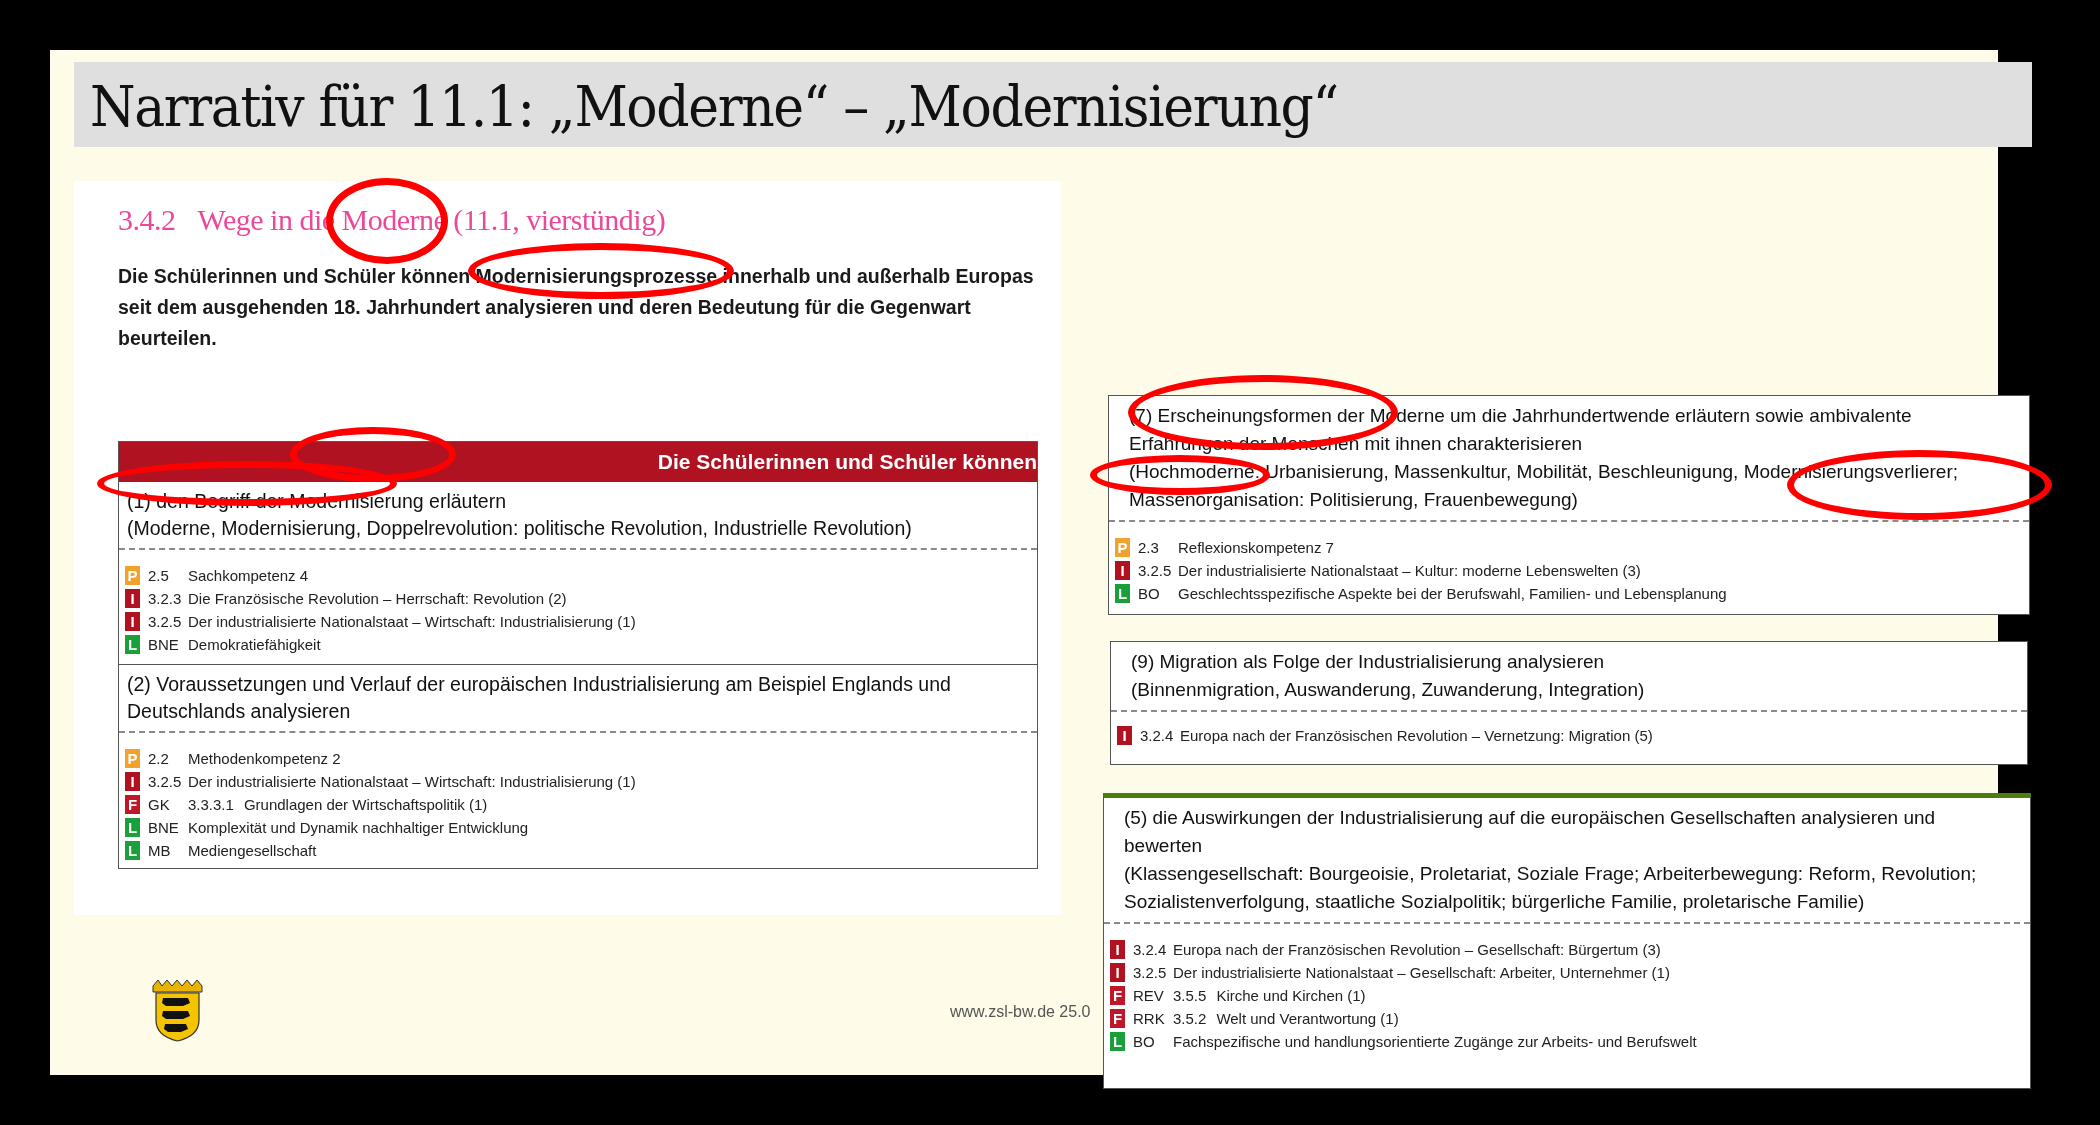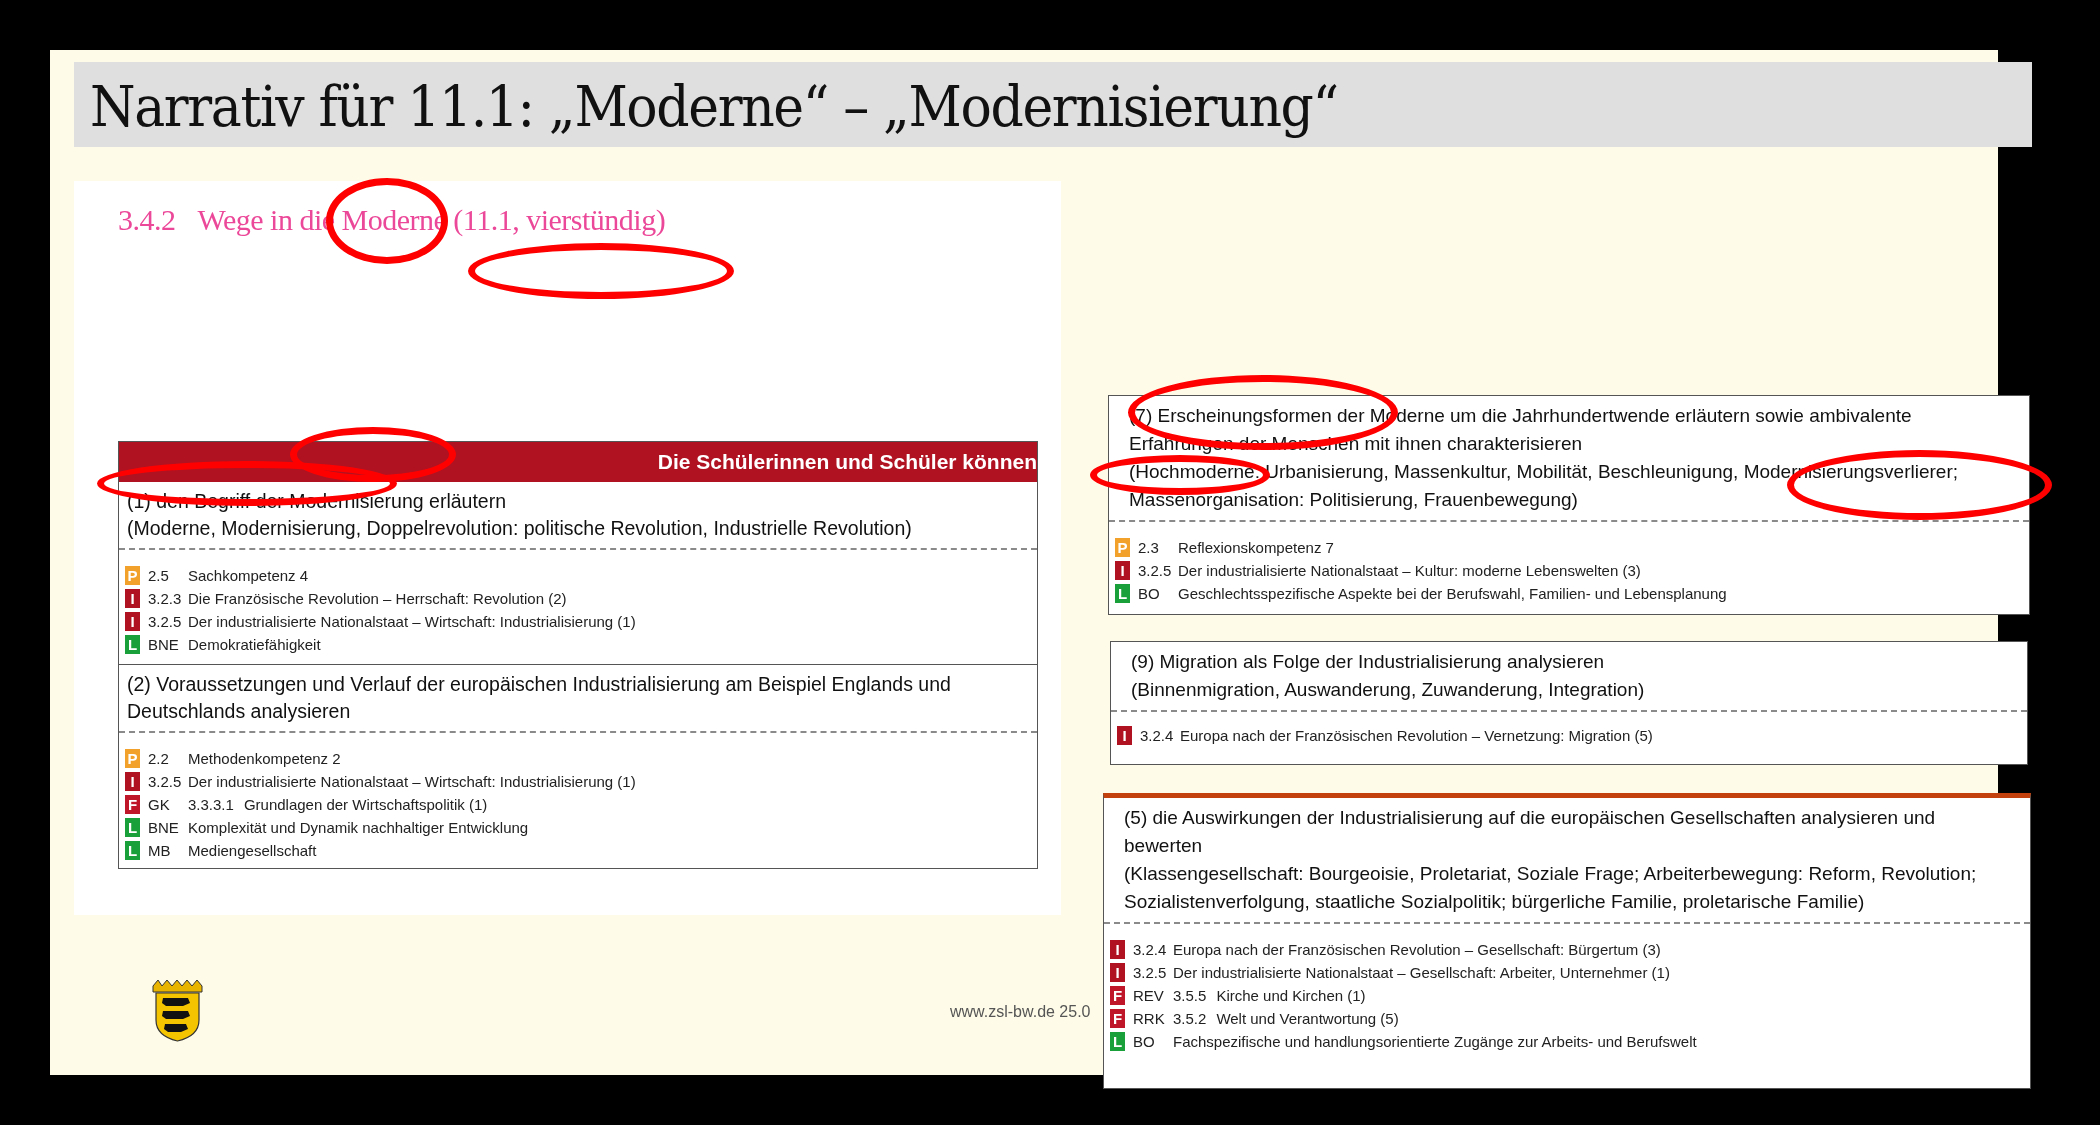--- a/index.html
+++ b/index.html
@@ -25,39 +25,40 @@
   .badge { display:inline-block; width:15px; height:19px; color:#fff; font-weight:bold; font-size:15px; line-height:19px; text-align:center; margin-right:8px; }
   .b-P { background:#f2a12a; }
   .b-I { background:#b01221; }
   .b-F { background:#c0162a; }
   .b-L { background:#1aa03a; }
   .ref .code { display:inline-block; min-width:40px; }
   .ref .sub { margin-right:10px; }
 
   .rbox { position:absolute; background:#fff; border:1.5px solid #555; }
   .rbox .comp { font-size:19px; line-height:28px; padding:6px 20px; }
-  .red-top { border-top:5px solid #c2410c; }
+  .red-top { border-top:5px solid #4d7c0f; }
 
   .oval { position:absolute; border:7px solid #ff0000; border-radius:50%; box-sizing:border-box; pointer-events:none; }
 
   .crest { position:absolute; left:100px; top:930px; width:55px; height:62px; }
   .footer-url { position:absolute; left:900px; top:953px; font-size:16px; color:#555; white-space:nowrap; }
 </style>
 </head>
 <body>
 
 <div class="slide">
   <div class="title-bar">
     <div class="title">Narrativ für 11.1: „Moderne“ – „Modernisierung“</div>
   </div>
 
   <div class="doc-left">
     <div class="sec-head">
       <span class="num">3.4.2</span><span>Wege in die Moderne (11.1, vierstündig)</span>
     </div>
+    <div class="intro">Die Schülerinnen und Schüler können Modernisierungsprozesse innerhalb und außerhalb Europas seit dem ausgehenden 18. Jahrhundert analysieren und deren Bedeutung für die Gegenwart beurteilen.</div>
 
     <div class="table" style="left:44px; top:260px; width:918px;">
       <div class="table-header">Die Schülerinnen und Schüler können</div>
 
       <div>
         <div class="comp">
           <div>(1) den Begriff der Modernisierung erläutern</div>
           <div>(Moderne, Modernisierung, Doppelrevolution: politische Revolution, Industrielle Revolution)</div>
         </div>
         <div class="dash"></div>
@@ -184,21 +185,21 @@
       <div class="ref">
           <span class="badge b-F">F</span>
           <span class="code">REV</span>
           <span class="sub">3.5.5</span>
           <span>Kirche und Kirchen (1)</span>
         </div>
       <div class="ref">
           <span class="badge b-F">F</span>
           <span class="code">RRK</span>
           <span class="sub">3.5.2</span>
-          <span>Welt und Verantwortung (5)</span>
+          <span>Welt und Verantwortung (1)</span>
         </div>
       <div class="ref">
           <span class="badge b-L">L</span>
           <span class="code">BO</span>
           <span>Fachspezifische und handlungsorientierte Zugänge zur Arbeits- und Berufswelt</span>
         </div>
     </div>
   </div>
 
   <div class="oval" style="left:276px; top:128px; width:122px; height:86px;"></div>

